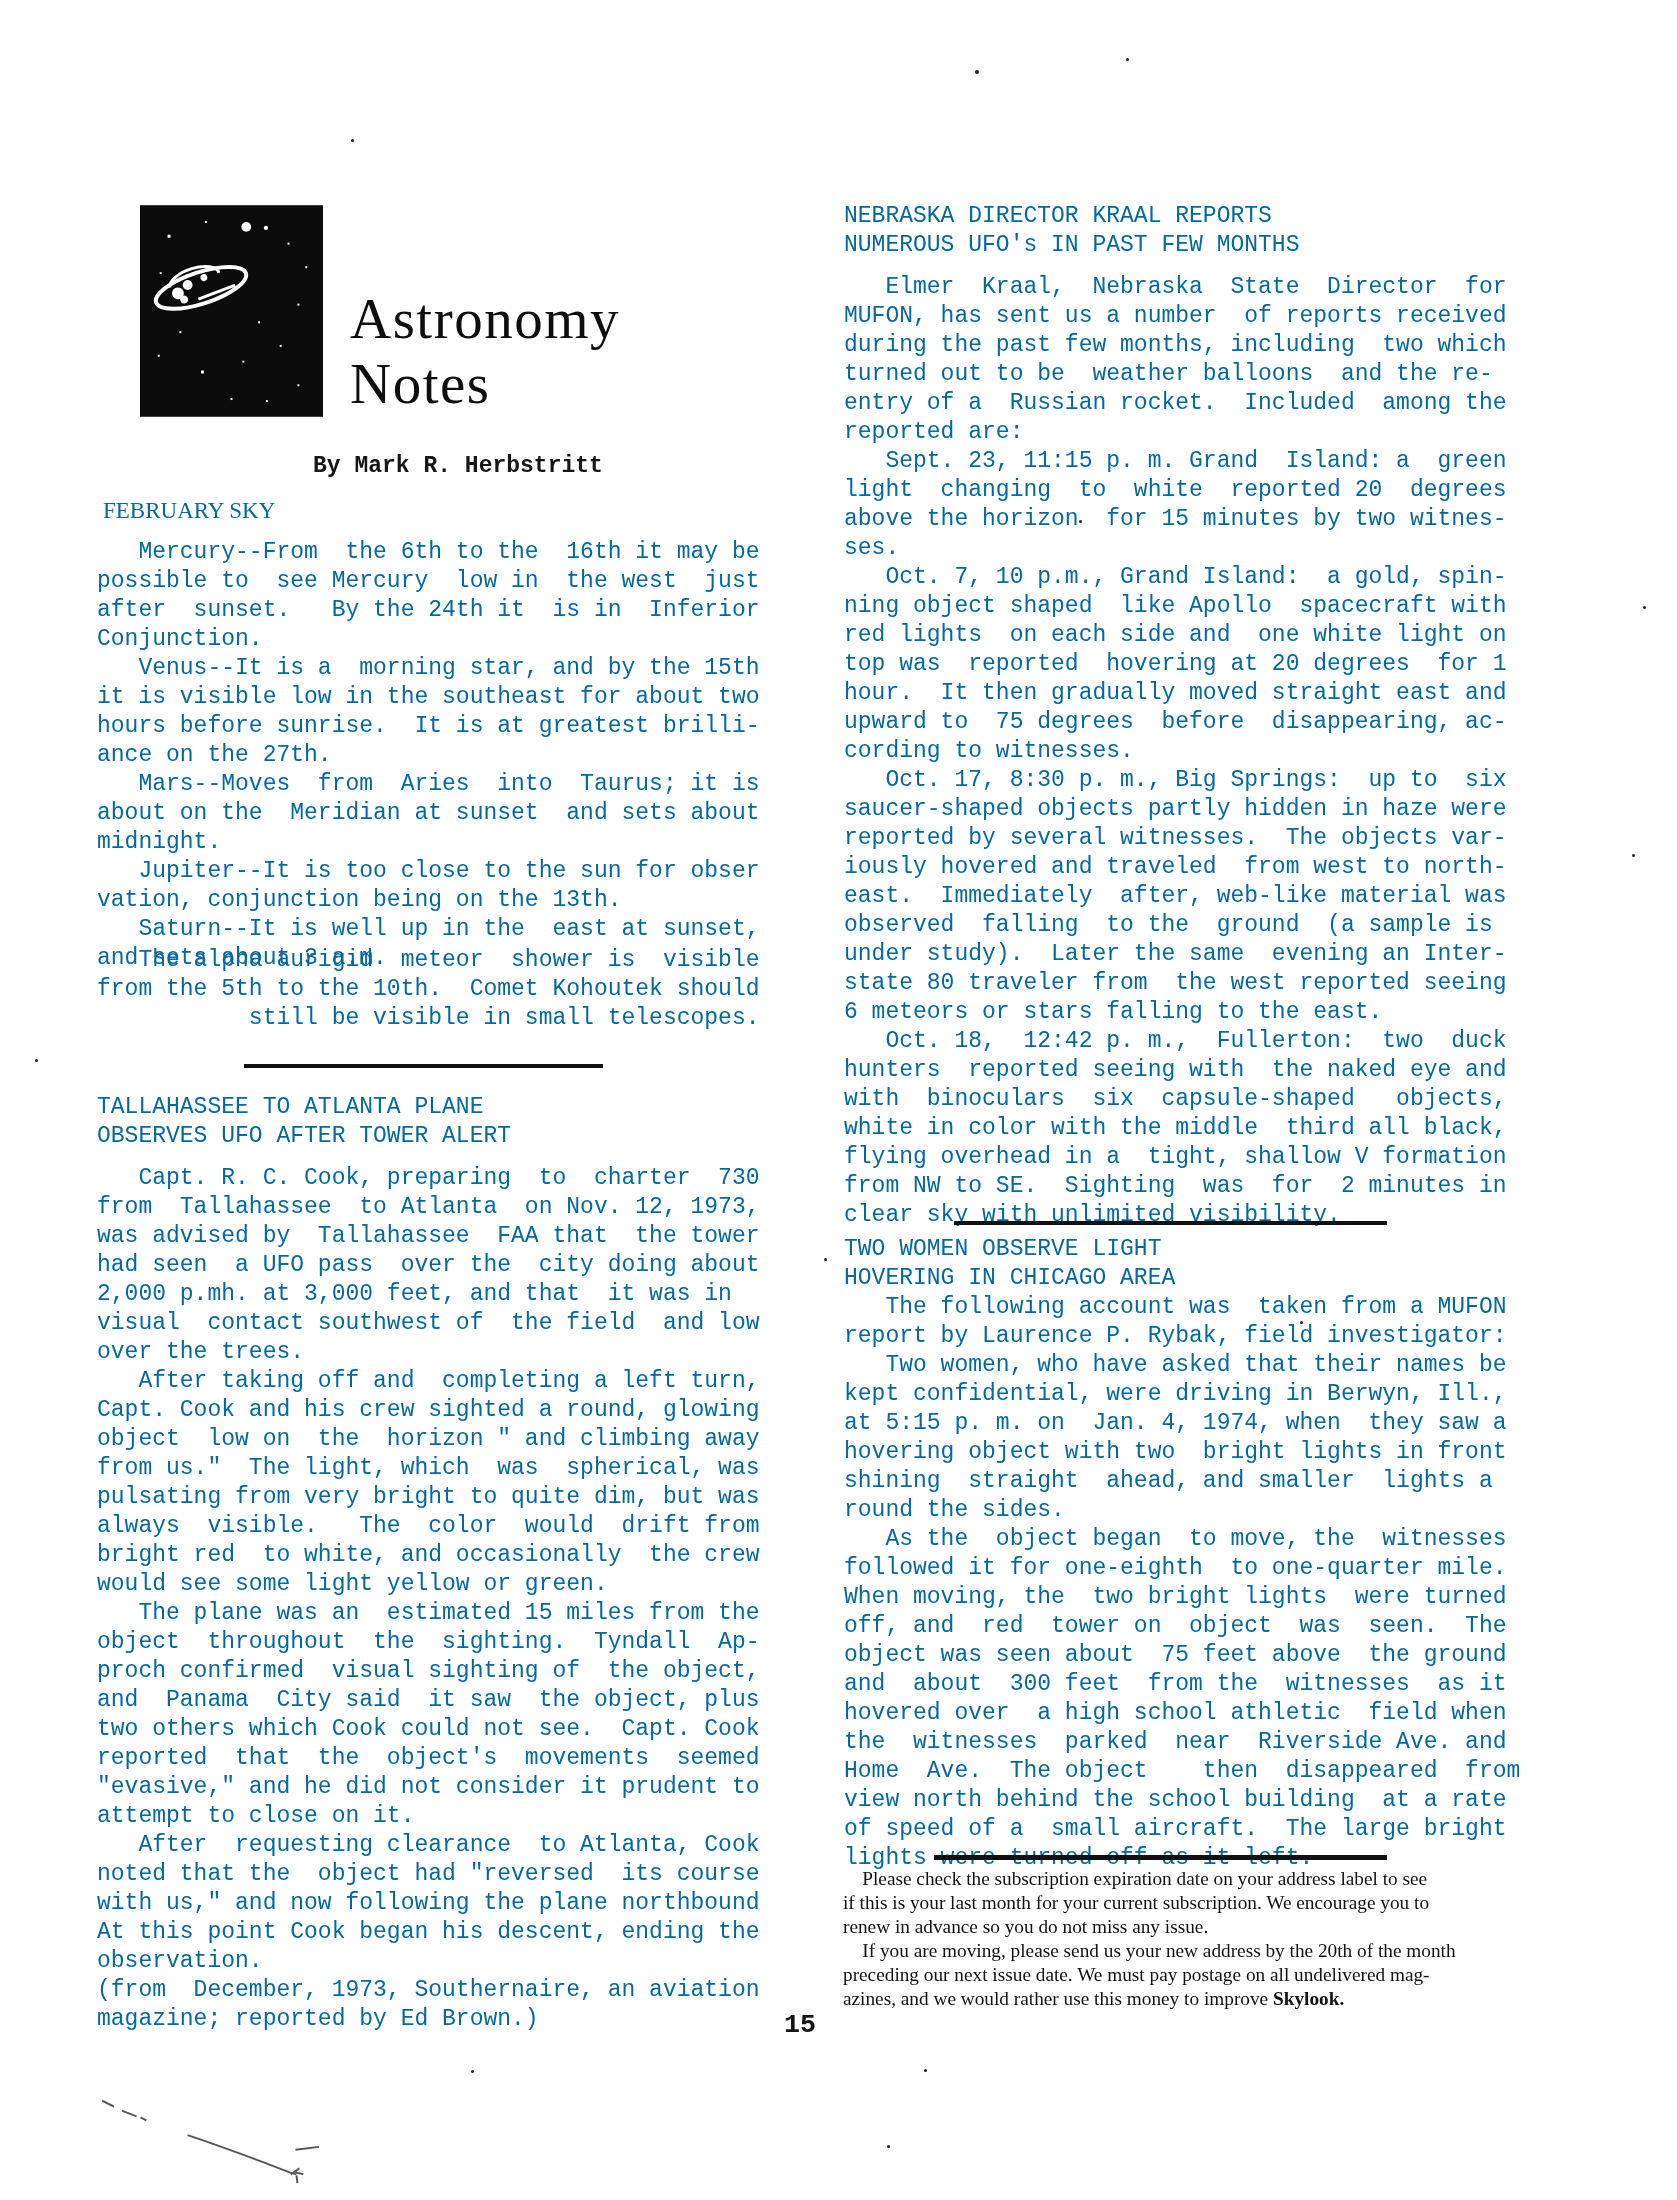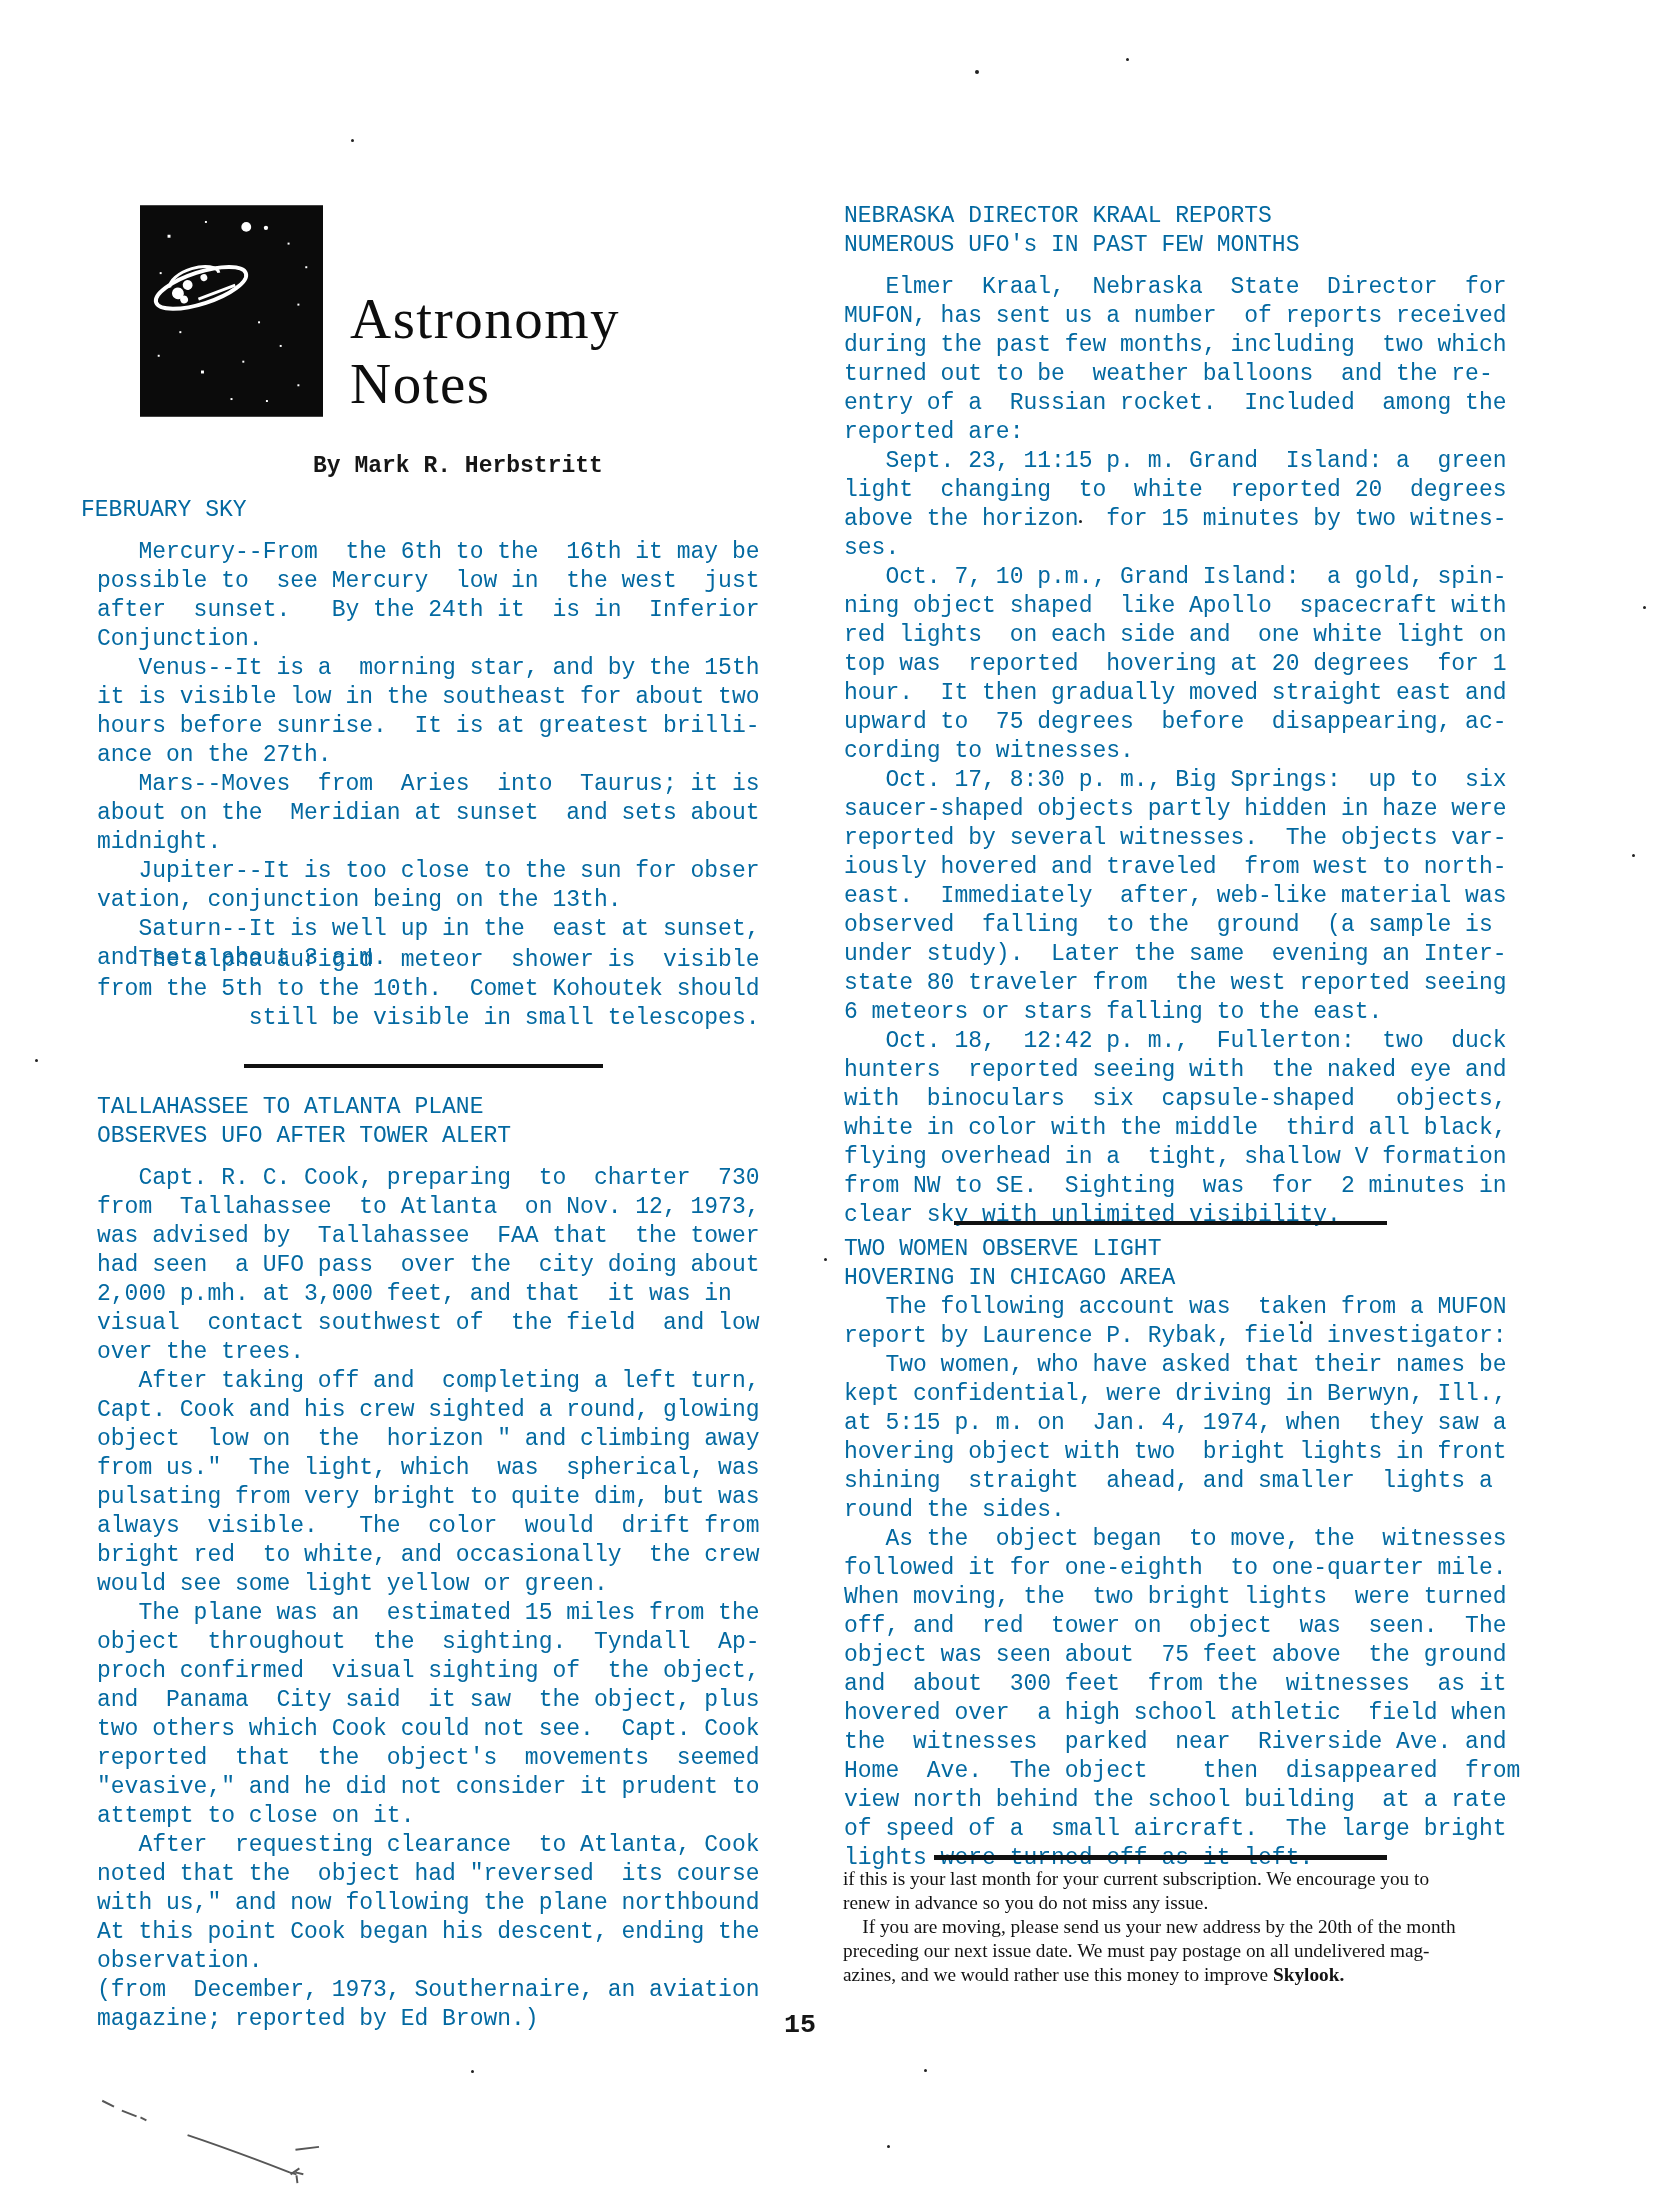--- a/index.html
+++ b/index.html
@@ -88,21 +88,21 @@
         <line x1="-6" y1="10" x2="34" y2="8" stroke="#fff" stroke-width="3"></line>
       </g>
     </svg>
   </div>
 
   <div class="abs masthead-title" style="left:350px;top:286px;">Astronomy
 Notes</div>
 
   <div class="abs byline" style="left:313px;top:453px;">By Mark R. Herbstritt</div>
 
-  <pre class="mono abs" style="left:81px;top:496px;">FEBRUARY SKY</pre>
+  <pre class="mono abs" style="left:103px;top:496px;font-family:Liberation Serif, serif;">FEBRUARY SKY</pre>
 
   <pre class="mono abs" style="left:97px;top:538px;">   Mercury--From  the 6th to the  16th it may be
 possible to  see Mercury  low in  the west  just
 after  sunset.   By the 24th it  is in  Inferior
 Conjunction.
    Venus--It is a  morning star, and by the 15th
 it is visible low in the southeast for about two
 hours before sunrise.  It is at greatest brilli-
 ance on the 27th.
    Mars--Moves  from  Aries  into  Taurus; it is
@@ -212,20 +212,21 @@
 hovered over  a high school athletic  field when
 the  witnesses  parked  near  Riverside Ave. and
 Home  Ave.  The object    then  disappeared  from
 view north behind the school building  at a rate
 of speed of a  small aircraft.  The large bright
 lights were turned off as it left.</pre>
 
   <div class="abs rule" style="left:934px;top:1855px;width:453px;height:4.9px;"></div>
 
   <div class="abs subscription" style="left:843px;top:1867px;width:680px;">
+    <div class="sline">    Please check the subscription expiration date on your address label to see</div>
     <div class="sline">if this is your last month for your current subscription. We encourage you to</div>
     <div class="sline">renew in advance so you do not miss any issue.</div>
     <div class="sline">    If you are moving, please send us your new address by the 20th of the month</div>
     <div class="sline">preceding our next issue date. We must pay postage on all undelivered mag-</div>
     <div class="sline"><span>azines, and we would rather use this money to improve </span><b>Skylook.</b></div>
   </div>
 
   <div class="abs page-number" style="left:784px;top:2010px;">15</div>
 
   <div class="speck" style="left:975px;top:70px;width:3.9px;height:3.9px;"></div>

